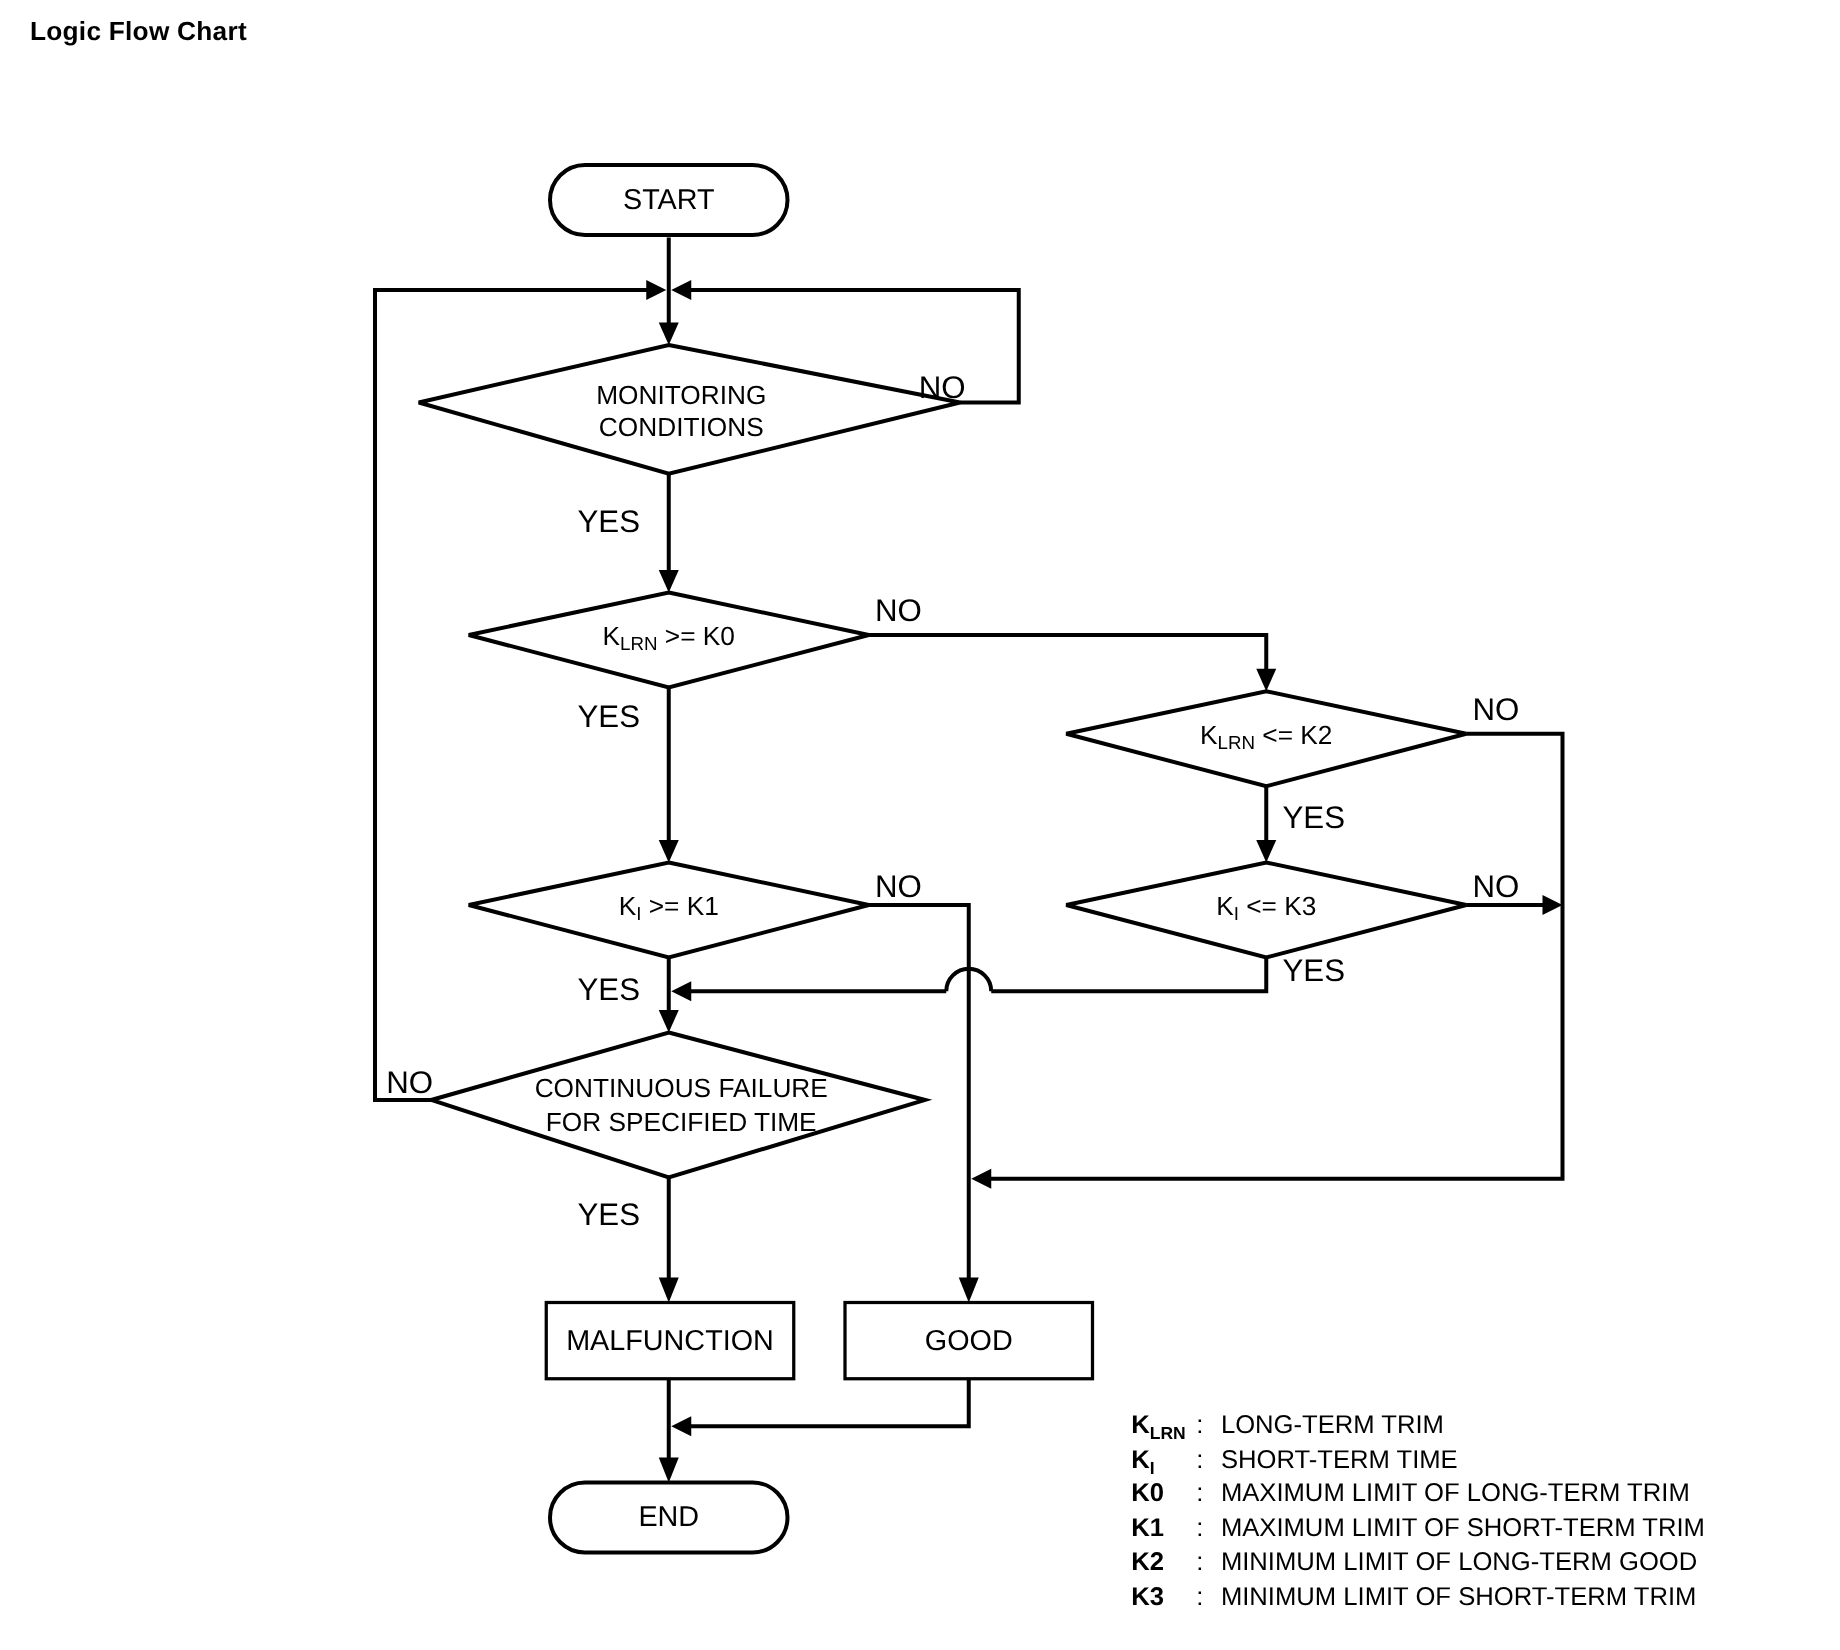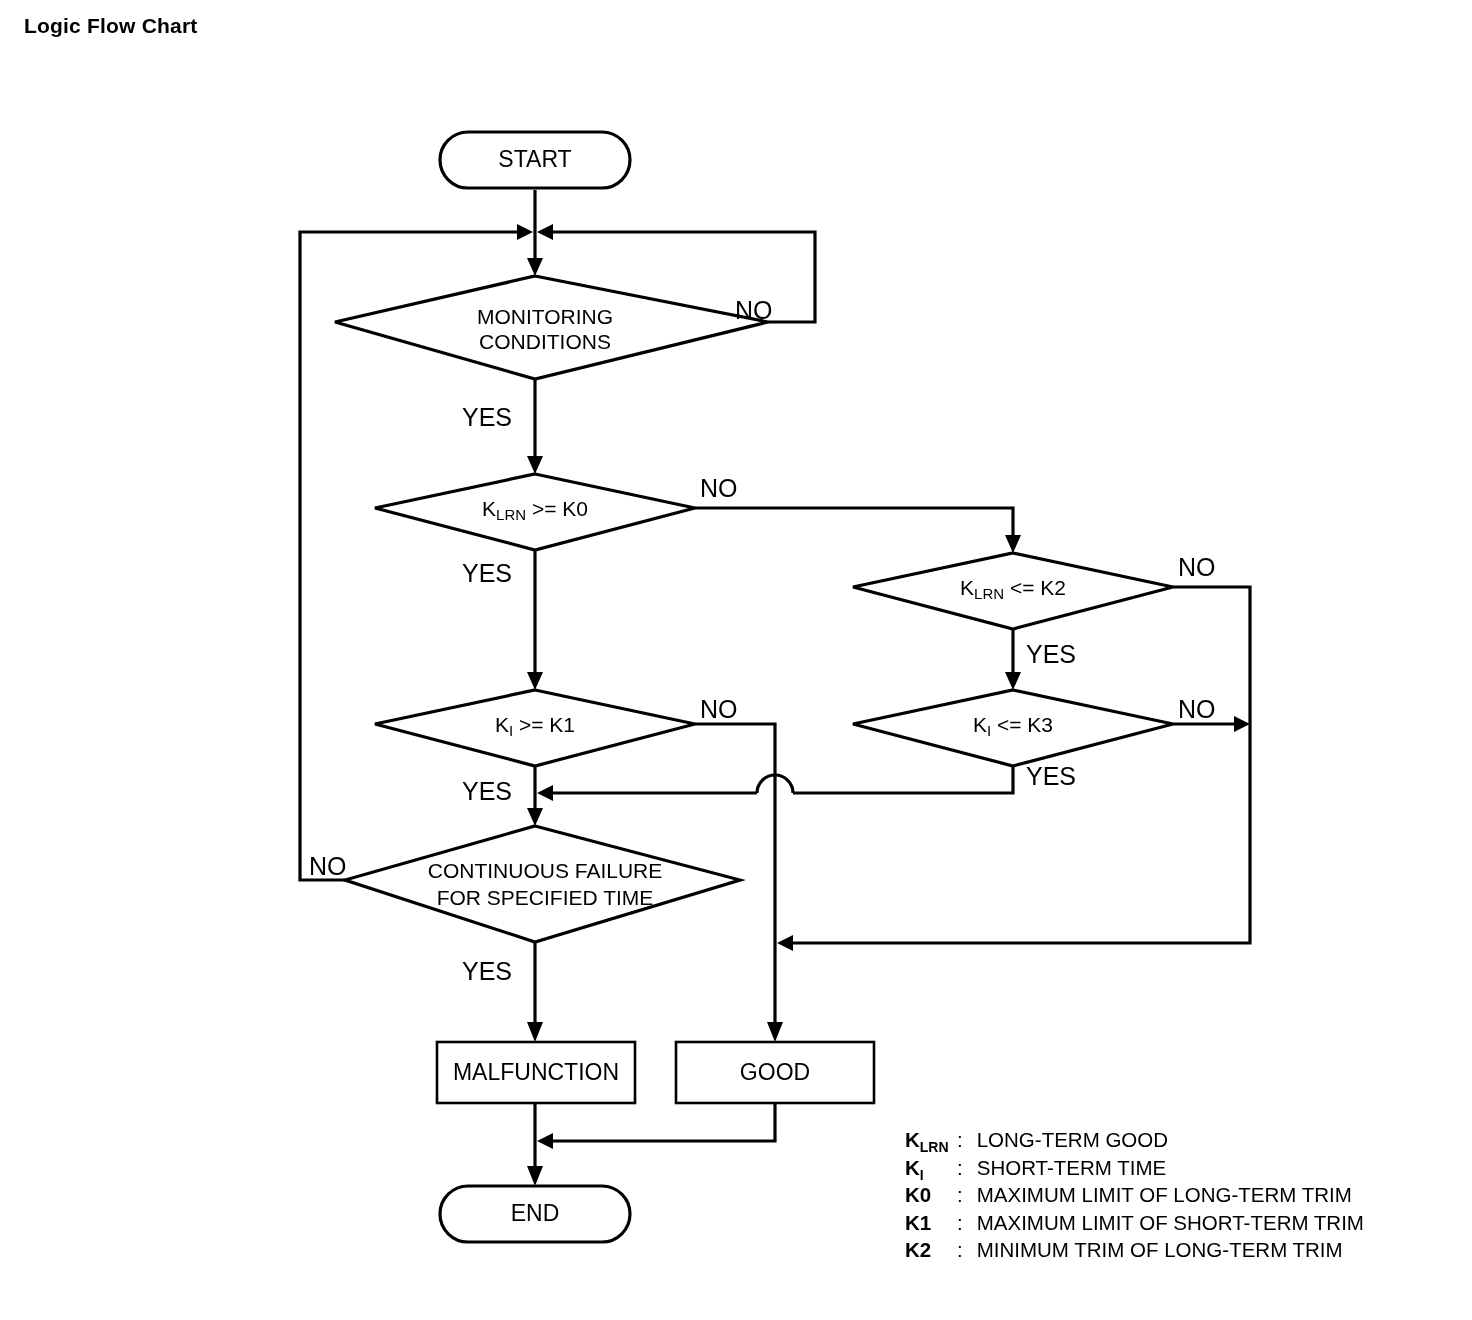--- a/index.html
+++ b/index.html
@@ -230,27 +230,30 @@
 
   <g>
     <rect class="shape-outline" x="440" y="1186" width="190" height="56" rx="28" ry="28"></rect>
     <text class="node-label" x="535" y="1215">END</text>
   </g>
 
 </svg>
 
 <div id="legend">
   <div class="legend-row">
-    <span class="legend-key"><span>K</span><sub>LRN</sub></span><span>:</span><span class="legend-sep"></span><span>LONG-TERM GOOD</span>
+    <span class="legend-key"><span>K</span><sub>LRN</sub></span><span>:</span><span class="legend-sep"></span><span>LONG-TERM TRIM</span>
   </div>
   <div class="legend-row">
     <span class="legend-key"><span>K</span><sub>I</sub></span><span>:</span><span class="legend-sep"></span><span>SHORT-TERM TIME</span>
   </div>
   <div class="legend-row">
     <span class="legend-key"><span>K0</span><sub></sub></span><span>:</span><span class="legend-sep"></span><span>MAXIMUM LIMIT OF LONG-TERM TRIM</span>
   </div>
   <div class="legend-row">
     <span class="legend-key"><span>K1</span><sub></sub></span><span>:</span><span class="legend-sep"></span><span>MAXIMUM LIMIT OF SHORT-TERM TRIM</span>
   </div>
   <div class="legend-row">
-    <span class="legend-key"><span>K2</span><sub></sub></span><span>:</span><span class="legend-sep"></span><span>MINIMUM TRIM OF LONG-TERM TRIM</span>
+    <span class="legend-key"><span>K2</span><sub></sub></span><span>:</span><span class="legend-sep"></span><span>MINIMUM LIMIT OF LONG-TERM GOOD</span>
+  </div>
+  <div class="legend-row">
+    <span class="legend-key"><span>K3</span><sub></sub></span><span>:</span><span class="legend-sep"></span><span>MINIMUM LIMIT OF SHORT-TERM TRIM</span>
   </div>
 </div>
 
 </body></html>

